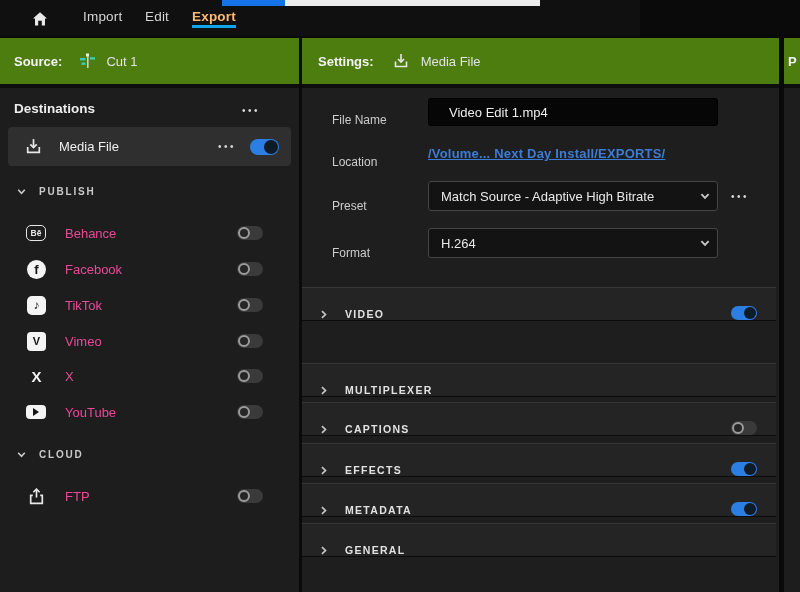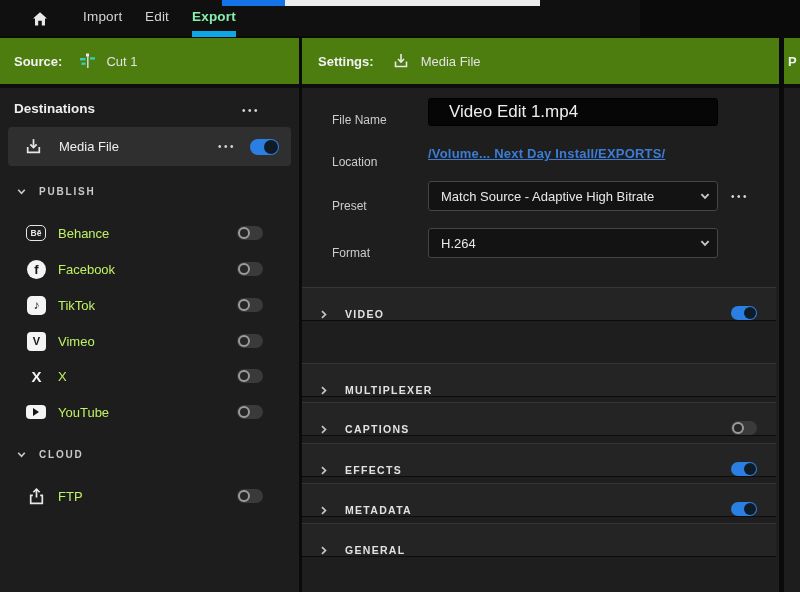--- a/index.html
+++ b/index.html
@@ -5,21 +5,21 @@
   html,body{margin:0;padding:0;background:#0a0a0a;}
   .stage{position:relative;width:800px;height:592px;overflow:hidden;background:#0a0a0a;
          font-family:"Liberation Sans",sans-serif;-webkit-font-smoothing:antialiased;}
   
   .topbar{position:absolute;left:0;top:0;width:640px;height:36px;background:#101010;}
   .progress-track{position:absolute;left:222px;top:0;width:318px;height:6px;background:#1c1c1c;}
   .progress-blue{position:absolute;left:0;top:0;width:63px;height:6px;background:#1473e6;}
   .progress-white{position:absolute;left:63px;top:0;width:255px;height:6px;background:#ededed;}
   .home-btn{position:absolute;left:31px;top:10px;width:18px;height:18px;}
   .nav-item{position:absolute;top:9px;font-size:13.5px;color:#d4d4d4;letter-spacing:.2px;cursor:default;}
-  .nav-item.active{color:#86efac;font-weight:700;border-bottom:6px solid #0ea5e9;padding-bottom:7px;}
+  .nav-item.active{color:#fdba74;font-weight:700;border-bottom:3px solid #0ea5e9;padding-bottom:1px;}
   
   .left-panel{position:absolute;left:0;top:88px;width:299px;height:504px;background:#1d1d1d;}
   .panel-header{position:absolute;top:38px;height:46px;background:#4d7c0f;border-bottom:4px solid #0e0e0e;
                 box-sizing:content-box;display:flex;align-items:center;}
   .src-header{left:0;width:299px;padding-left:14px;width:285px;}
   .set-header{left:302px;width:461px;padding-left:16px;}
   .prev-header{left:784px;width:12px;padding-left:4px;}
   .hdr-title{font-size:13px;font-weight:700;color:#f2f2f2;}
   .hdr-value{font-size:13px;color:#e2e2e2;}
   .settings-panel{position:absolute;left:302px;top:88px;width:477px;height:504px;background:#1e1e1e;}
@@ -29,21 +29,21 @@
   .panel-ellipsis{font-size:10px;letter-spacing:2.5px;color:#d7d7d7;line-height:1;}
   .dest-menu{position:absolute;left:242px;top:106px;}
   .media-row{position:absolute;left:8px;top:127px;width:283px;height:39px;background:#2f2f2f;border-radius:4px;
              display:flex;align-items:center;padding:0 12px 0 16px;box-sizing:border-box;}
   .media-label{font-size:13px;color:#f0f0f0;margin-left:16px;}
   .spacer{flex:1;}
   .sec-header{position:absolute;left:16px;display:flex;align-items:center;gap:12px;}
   .sec-label{font-size:10px;letter-spacing:1.8px;color:#c9c9c9;font-weight:600;}
   .dest-item{position:absolute;left:8px;width:283px;height:36px;display:flex;align-items:center;
              padding:0 28px 0 16px;box-sizing:border-box;}
-  .dest-label{font-size:13px;color:#bef264;margin-left:12px;}
+  .dest-label{font-size:13px;color:#ec4899;margin-left:19px;}
   .icon-slot{width:22px;display:flex;justify-content:flex-end;flex:none;}
   .icon-badge{width:19px;height:19px;border-radius:5px;background:#f4f4f4;color:#141414;
               display:flex;align-items:center;justify-content:center;font-weight:700;flex:none;}
   .badge-be{background:transparent;border:1.5px solid #e6e6e6;color:#e6e6e6;font-size:8.5px;border-radius:5px;width:18px;height:14px;}
   .badge-fb{border-radius:50%;font-size:13px;}
   .badge-tt{font-size:12px;border-radius:5px;}
   .badge-vm{font-size:11px;border-radius:4px;}
   .badge-x{background:transparent;color:#f2f2f2;font-size:15px;font-weight:700;}
   .badge-yt{width:20px;height:14px;border-radius:4px;background:#f4f4f4;display:flex;align-items:center;justify-content:center;}
   .yt-tri{width:0;height:0;border-left:6px solid #141414;border-top:4px solid transparent;border-bottom:4px solid transparent;}
@@ -52,21 +52,21 @@
   .toggle.on{background:#2b7fe2;}
   .toggle.on::after{content:"";position:absolute;right:1px;top:1px;width:12px;height:12px;border-radius:50%;background:#101b28;}
   .toggle.off{background:#3a3a3a;}
   .toggle.off::after{content:"";position:absolute;left:1px;top:1px;width:8px;height:8px;border:2px solid #9b9b9b;border-radius:50%;background:#262626;}
   .toggle.none{visibility:hidden;}
   .toggle.lg{width:29px;height:16px;}
   .toggle.lg.on::after{width:14px;height:14px;}
   
   .field-label{position:absolute;font-size:12px;color:#cccccc;margin-top:8px;}
   .file-input{position:absolute;left:428px;top:98px;width:290px;height:28px;background:#060606;border:1px solid #000;
-              border-radius:3px;color:#ededed;font-size:17px;padding:0 0 0 20px;box-sizing:border-box;
+              border-radius:3px;color:#ededed;font-size:13px;padding:0 0 0 20px;box-sizing:border-box;
               font-family:"Liberation Sans",sans-serif;outline:none;}
   .loc-link{position:absolute;left:428px;top:146px;font-size:13px;font-weight:600;color:#3d7cd4;
             text-decoration:underline;letter-spacing:.2px;}
   .select-box{position:absolute;left:428px;width:290px;height:30px;background:#131313;border:1px solid #454545;
               border-radius:3px;display:flex;align-items:center;padding:0 6px 0 12px;box-sizing:border-box;}
   .select-value{font-size:13px;color:#e8e8e8;flex:1;white-space:nowrap;overflow:hidden;}
   .preset-more{position:absolute;left:731px;top:192px;}
   
   .acc-row{position:absolute;left:302px;width:474px;height:34px;background:#242424;border-top:1px solid #363636;
            border-bottom:1px solid #0c0c0c;display:flex;align-items:flex-end;padding:0 19px 0 16px;box-sizing:border-box;}

